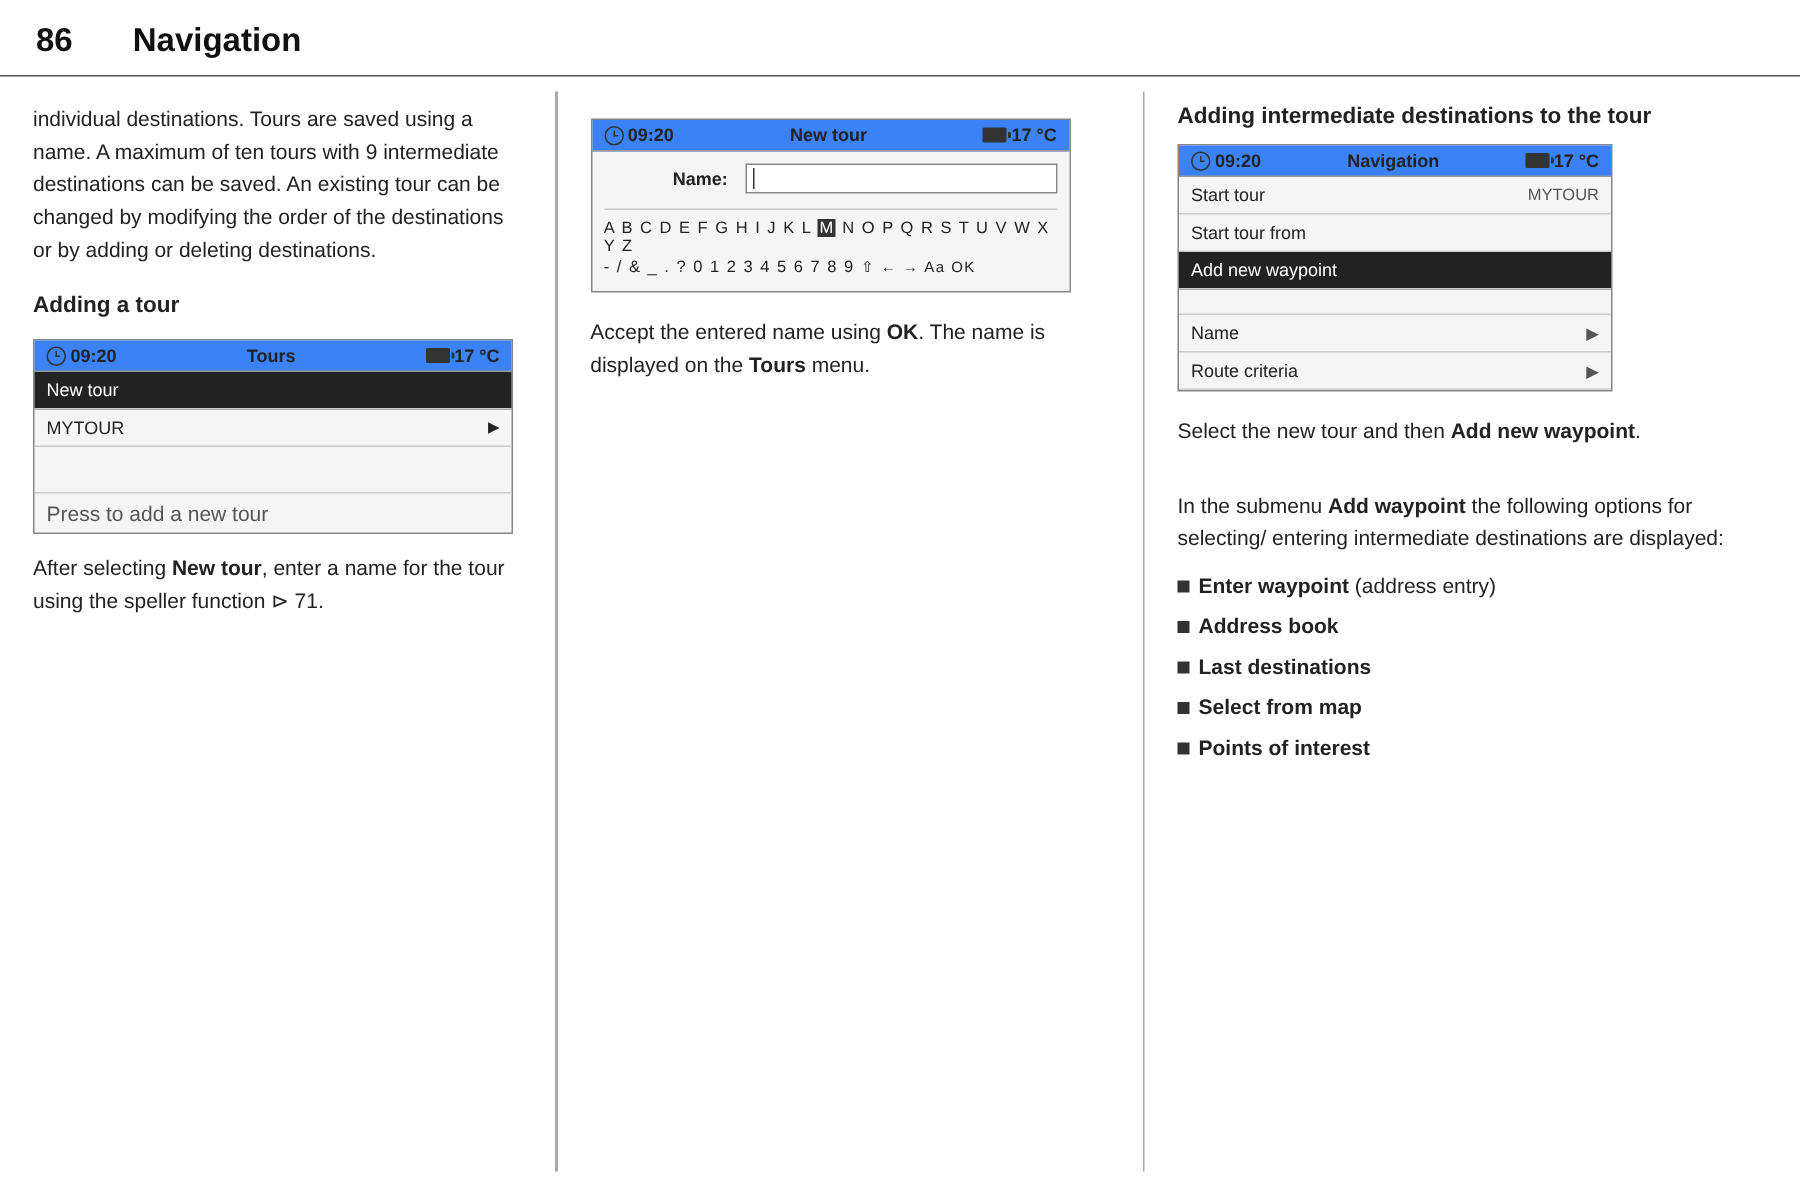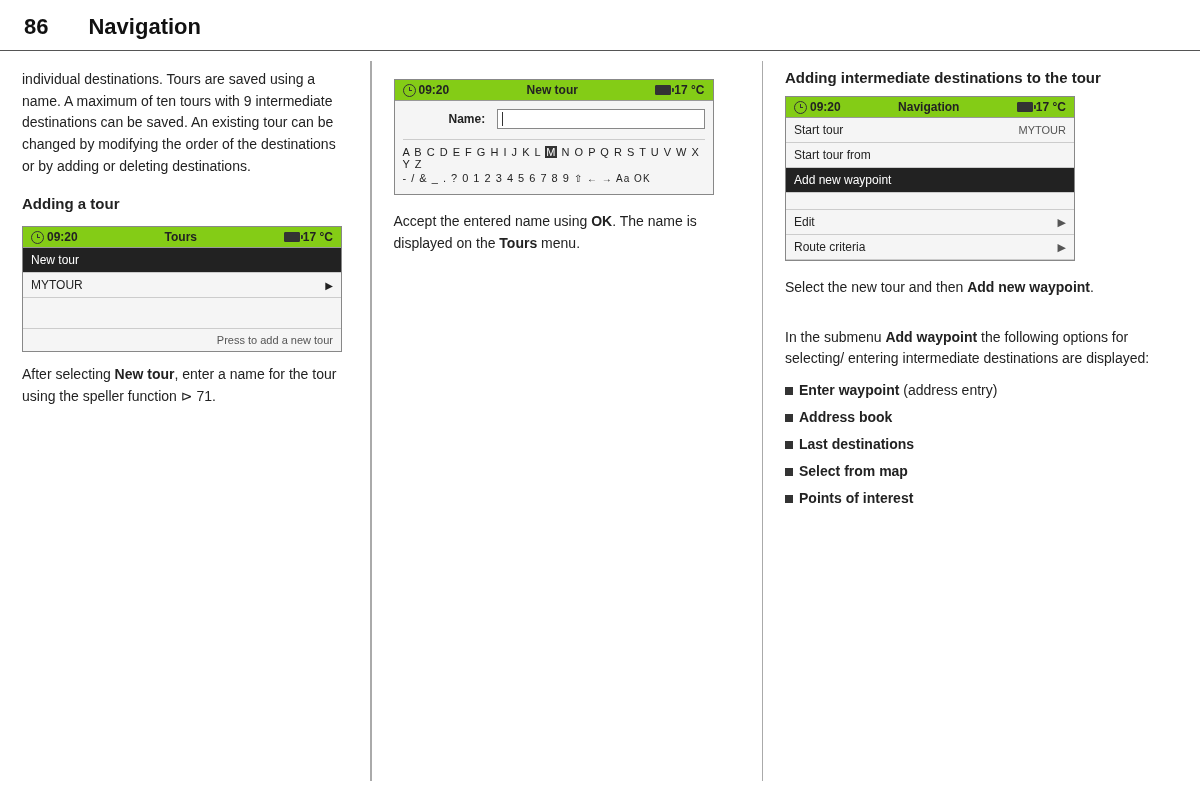--- a/index.html
+++ b/index.html
@@ -83,21 +83,21 @@
       background: #f5f5f5;
       width: 320px;
       font-size: 12px;
       margin-bottom: 12px;
     }
 
     .device-header {
       display: flex;
       align-items: center;
       justify-content: space-between;
-      background: #84cc16;
+      background: #3b82f6;
       padding: 3px 8px;
       border-bottom: 1px solid #999;
     }
     .device-header-time {
       display: flex;
       align-items: center;
       gap: 3px;
       font-size: 12px;
       font-weight: bold;
     }
@@ -177,25 +177,24 @@
     .tours-item-row {
       display: flex;
       justify-content: space-between;
       align-items: center;
     }
     .tours-arrow {
       font-size: 10px;
     }
     .tours-footer {
       padding: 5px 8px;
-      font-size: 11px;
+      font-size: 14px;
       color: #555;
       border-top: 1px solid #ccc;
       margin-top: 30px;
-      text-align: right;
     }
 
     
     .screen-newtour .device-body {
       padding: 8px;
     }
     .name-row {
       display: flex;
       align-items: center;
       gap: 8px;
@@ -400,21 +399,21 @@
           <span>Start tour from</span>
           <span class="nav-item-right"></span>
         </div>
         <div class="nav-item selected">
           <span>Add new waypoint</span>
           <span class="nav-item-right"></span>
         </div>
         <div class="nav-item" style="padding:8px 8px;border-bottom:1px solid #ccc;">
         </div>
         <div class="nav-item">
-          <span>Edit</span>
+          <span>Name</span>
           <span class="nav-item-right">▶</span>
         </div>
         <div class="nav-item">
           <span>Route criteria</span>
           <span class="nav-item-right">▶</span>
         </div>
       </div>
     </div>
 
     <p style="margin-bottom:28px;">

